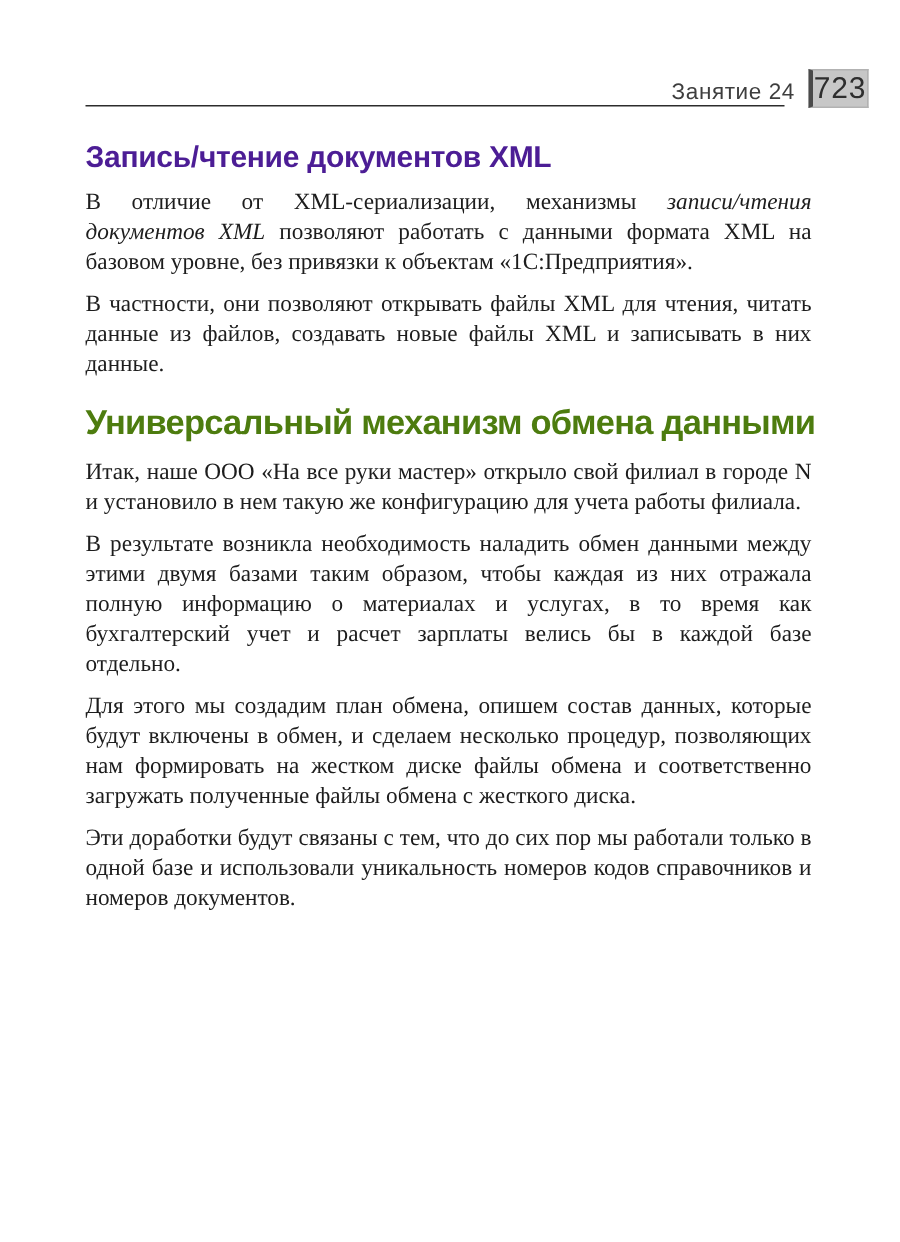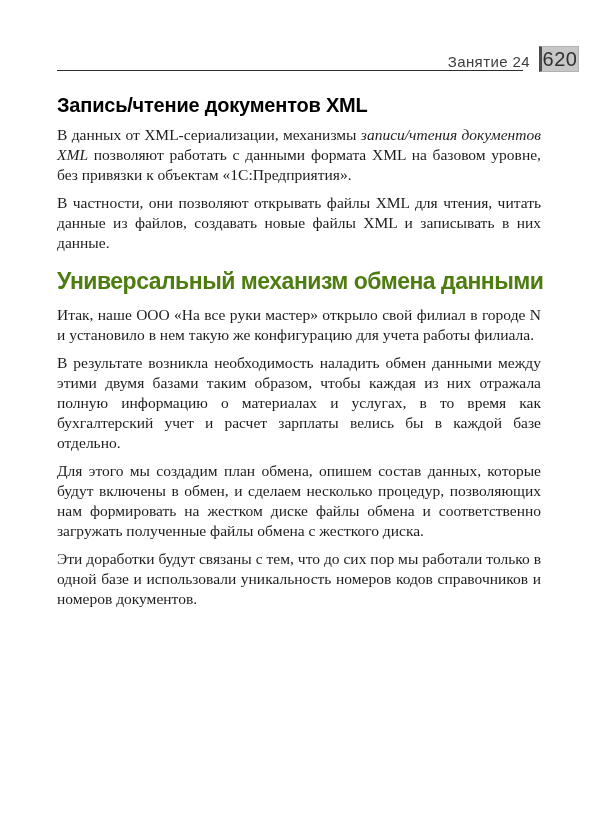--- a/index.html
+++ b/index.html
@@ -74,21 +74,21 @@
   }
   .content p .em {
     font-style: italic;
   }
   h2.section-heading {
     font-family: "Liberation Sans", sans-serif;
     font-weight: bold;
     font-size: 20px;
     line-height: 24px;
     letter-spacing: -0.2px;
-    color: #000000;
+    color: #4c1d95;
     margin: 3px 0 8px 0;
     text-align: left;
   }
   h1.chapter-heading {
     font-family: "Liberation Sans", sans-serif;
     font-weight: bold;
     font-size: 23px;
     line-height: 28px;
     letter-spacing: -0.5px;
     color: #4d7c0f;
@@ -97,30 +97,30 @@
     white-space: nowrap;
   }
 </style>
 </head>
 <body>
 
 <div class="page">
 
   <div class="running-head">
     <span class="chapter-label">Занятие 24</span>
-    <span class="page-num-box">620</span>
+    <span class="page-num-box">723</span>
   </div>
   <div class="head-rule"></div>
 
   <div class="content">
 
 
     <h2 class="section-heading">Запись/чтение документов XML</h2>
 
-    <p><span>В данных от XML-сериализации, механизмы </span><span class="em">записи/чтения документов XML</span><span> позволяют работать с данными формата XML на базовом уровне, без привязки к объектам «1С:Предприятия».</span></p>
+    <p><span>В отличие от XML-сериализации, механизмы </span><span class="em">записи/чтения документов XML</span><span> позволяют работать с данными формата XML на базовом уровне, без привязки к объектам «1С:Предприятия».</span></p>
 
     <p>В частности, они позволяют открывать файлы XML для чтения, читать данные из файлов, создавать новые файлы XML и записывать в них данные.</p>
 
     <h1 class="chapter-heading">Универсальный механизм обмена данными</h1>
 
     <p>Итак, наше ООО «На все руки мастер» открыло свой филиал в городе N и установило в нем такую же конфигурацию для учета работы филиала.</p>
 
     <p>В результате возникла необходимость наладить обмен данными между этими двумя базами таким образом, чтобы каждая из них отражала полную информацию о материалах и услугах, в то время как бухгалтерский учет и расчет зарплаты велись бы в каждой базе отдельно.</p>
 
     <p>Для этого мы создадим план обмена, опишем состав данных, которые будут включены в обмен, и сделаем несколько процедур, позволяющих нам формировать на жестком диске файлы обмена и соответственно загружать полученные файлы обмена с жесткого диска.</p>

